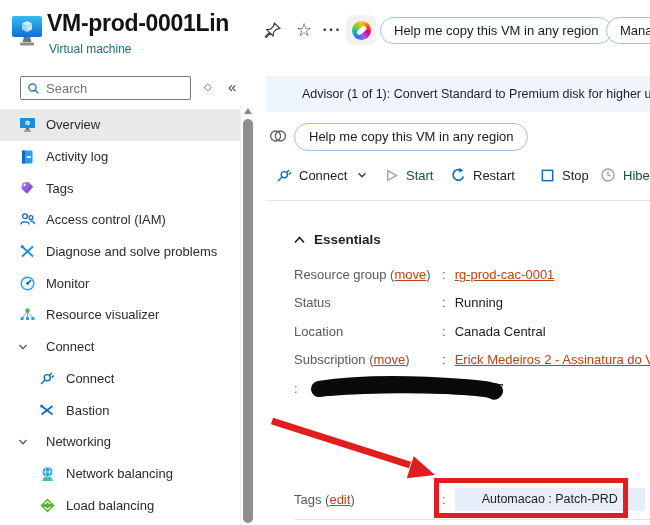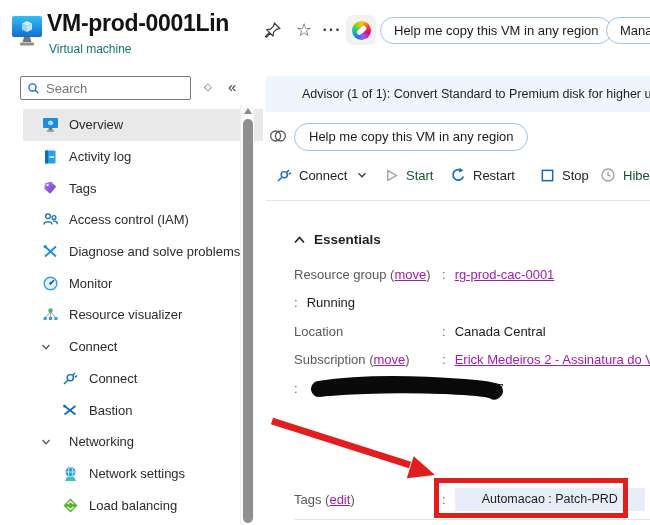--- a/index.html
+++ b/index.html
@@ -24,21 +24,21 @@
   .pill-btn { position:absolute; top:17px; height:27px; border:1px solid #9dc3e6; border-radius:14px;
     background:#fff; color:#1b1b1b; font-size:13px; line-height:25px; padding:0 13px; white-space:nowrap; cursor:pointer;
     font-family:inherit; }
   .hdr-btn-copy { left:380px; }
   .hdr-btn-manage { left:606px; }
   
   .searchbox { position:absolute; left:20px; top:76px; width:171px; height:24px; border:1px solid #7a7a7a; border-radius:2px; background:#fff; display:flex; align-items:center; padding:0 6px; }
   .searchbox input { border:none; outline:none; width:130px; font-size:13px; color:#242424; margin-left:6px; font-family:inherit; }
   .diamond-glyph { position:absolute; left:204px; top:81px; font-size:10px; color:#5f5e5c; }
   .collapse-glyph { position:absolute; left:228px; top:78px; font-size:15px; color:#3b3a39; cursor:pointer; }
-  .nav { position:absolute; left:0; top:109px; width:240px;margin-left:23px; }
+  .nav { position:absolute; left:0; top:109px; width:240px; }
   .nav-row { height:31.7px; display:flex; align-items:center; cursor:pointer; color:#2b2b2b; }
   .nav-row.selected { background:#e9e9e9; }
   .nav-row .ic { width:18px; height:18px; display:flex; align-items:center; justify-content:center; flex:0 0 18px; }
   .nav-row.main { padding-left:18px; } .nav-row.main .lbl { margin-left:10px; }
   .nav-row.group { padding-left:14px; } .nav-row.group .lbl { margin-left:14px; }
   .nav-row.sub { padding-left:38px; } .nav-row.sub .lbl { margin-left:10px; }
   .lbl { white-space:nowrap; }
   
   .sb-track { position:absolute; left:240px; top:105px; width:14px; height:420px; background:#fbfbfb; border-left:1px solid #efefef; }
   .sb-arrow { position:absolute; left:3px; top:3px; width:0; height:0; border-left:4px solid transparent; border-right:4px solid transparent; border-bottom:6px solid #8a8a8a; }
@@ -56,21 +56,21 @@
   .divider { position:absolute; height:1px; background:#e5e5e5; }
   .div-toolbar { left:266px; right:0; top:200px; }
   .div-bottom { left:294px; right:0; top:519px; }
   
   .ess-head { position:absolute; left:294px; top:232px; display:flex; align-items:center; cursor:pointer; }
   .ess-head .t { margin-left:9px; font-weight:700; font-size:13.5px; color:#1f1f1f; }
   .ess-rows { position:absolute; left:294px; top:260px; right:0; }
   .ess-row { height:28.5px; display:flex; align-items:center; white-space:nowrap; overflow:hidden; }
   .ess-label { display:inline-block; width:148px; color:#5a5a5a; flex:0 0 148px; }
   .colon { color:#5a5a5a; margin-right:9px; }
-  a.lnk { color:#a21caf; text-decoration:underline; cursor:pointer; }
+  a.lnk { color:#c2410c; text-decoration:underline; cursor:pointer; }
   .val { color:#1b1b1b; }
   .redact-svg { margin-left:2px; overflow:visible; }
   .tags-row { position:absolute; left:294px; top:488px; display:flex; align-items:center; white-space:nowrap; }
   .tag-pill { display:inline-block; height:23px; line-height:23px; padding:0 27px; background:#e7eef9; color:#1f1f1f; font-size:12.5px; }
   
   .red-rect { position:absolute; left:434px; top:478px; width:194px; height:40px; border:5px solid #e11d1d; z-index:55; pointer-events:none; }
   .overlay { position:absolute; left:0; top:0; width:650px; height:525px; z-index:60; pointer-events:none; }
 </style>
 </head>
 <body>
@@ -243,21 +243,21 @@
     </div>
     <div class="nav-row sub">
       <span class="ic">
         <svg width="17" height="17" viewBox="0 0 17 17">
             <polygon points="5,12 12,12 14,16 3,16" fill="#35c3b5"></polygon>
             <circle cx="8.5" cy="7" r="5" fill="#2a9df0"></circle>
             <ellipse cx="8.5" cy="7" rx="2.2" ry="5" fill="none" stroke="#d9f0fc" stroke-width="0.9"></ellipse>
             <line x1="3.5" y1="7" x2="13.5" y2="7" stroke="#d9f0fc" stroke-width="0.9"></line>
           </svg>
       </span>
-      <span class="lbl">Network settings</span>
+      <span class="lbl">Network balancing</span>
     </div>
     <div class="nav-row sub">
       <span class="ic">
         <svg width="17" height="17" viewBox="0 0 17 17">
             <polygon points="8.5,1.5 15.5,8.5 8.5,15.5 1.5,8.5" fill="#5cb32b"></polygon>
             <polyline points="5.5,7 8.5,4.5 11.5,7" fill="none" stroke="#fff" stroke-width="1.2"></polyline>
             <polyline points="5.5,10 8.5,12.5 11.5,10" fill="none" stroke="#fff" stroke-width="1.2"></polyline>
           </svg>
       </span>
       <span class="lbl">Load balancing</span>
@@ -338,20 +338,21 @@
     <span class="t">Essentials</span>
   </div>
 
   <div class="ess-rows">
     <div class="ess-row">
       <span class="ess-label"><span>Resource group (</span><a class="lnk">move</a><span>)</span></span>
       <span class="colon">:</span>
       <a class="lnk">rg-prod-cac-0001</a>
     </div>
     <div class="ess-row">
+      <span class="ess-label">Status</span>
       <span class="colon">:</span>
       <span class="val">Running</span>
     </div>
     <div class="ess-row">
       <span class="ess-label">Location</span>
       <span class="colon">:</span>
       <span class="val">Canada Central</span>
     </div>
     <div class="ess-row">
       <span class="ess-label"><span>Subscription (</span><a class="lnk">move</a><span>)</span></span>

